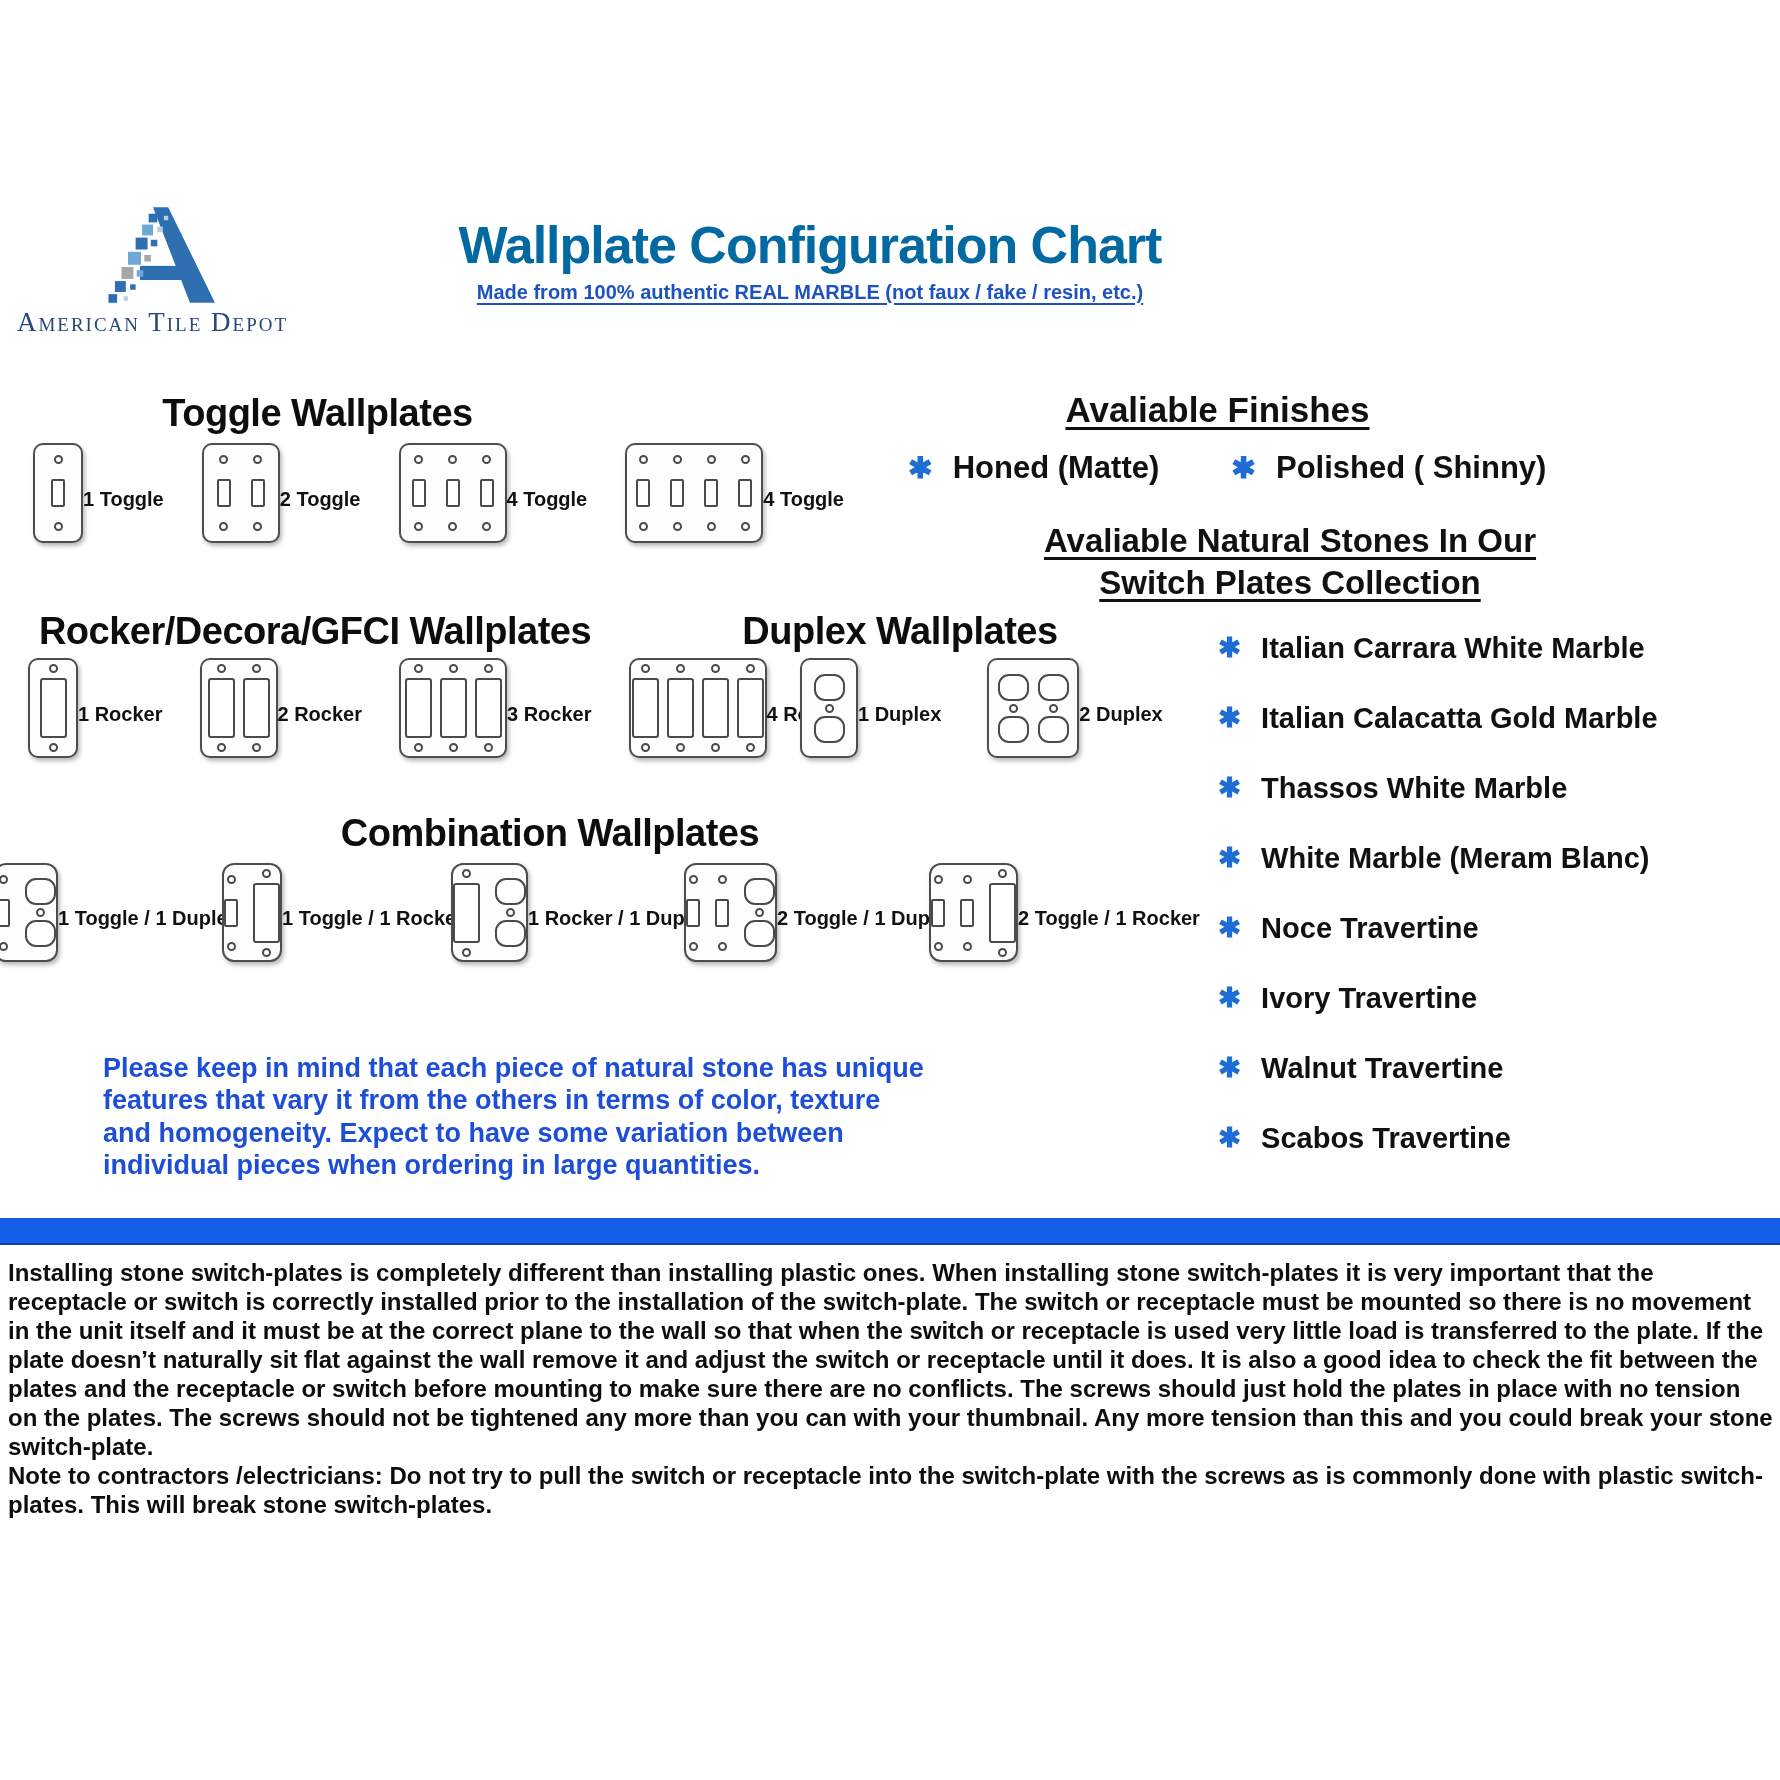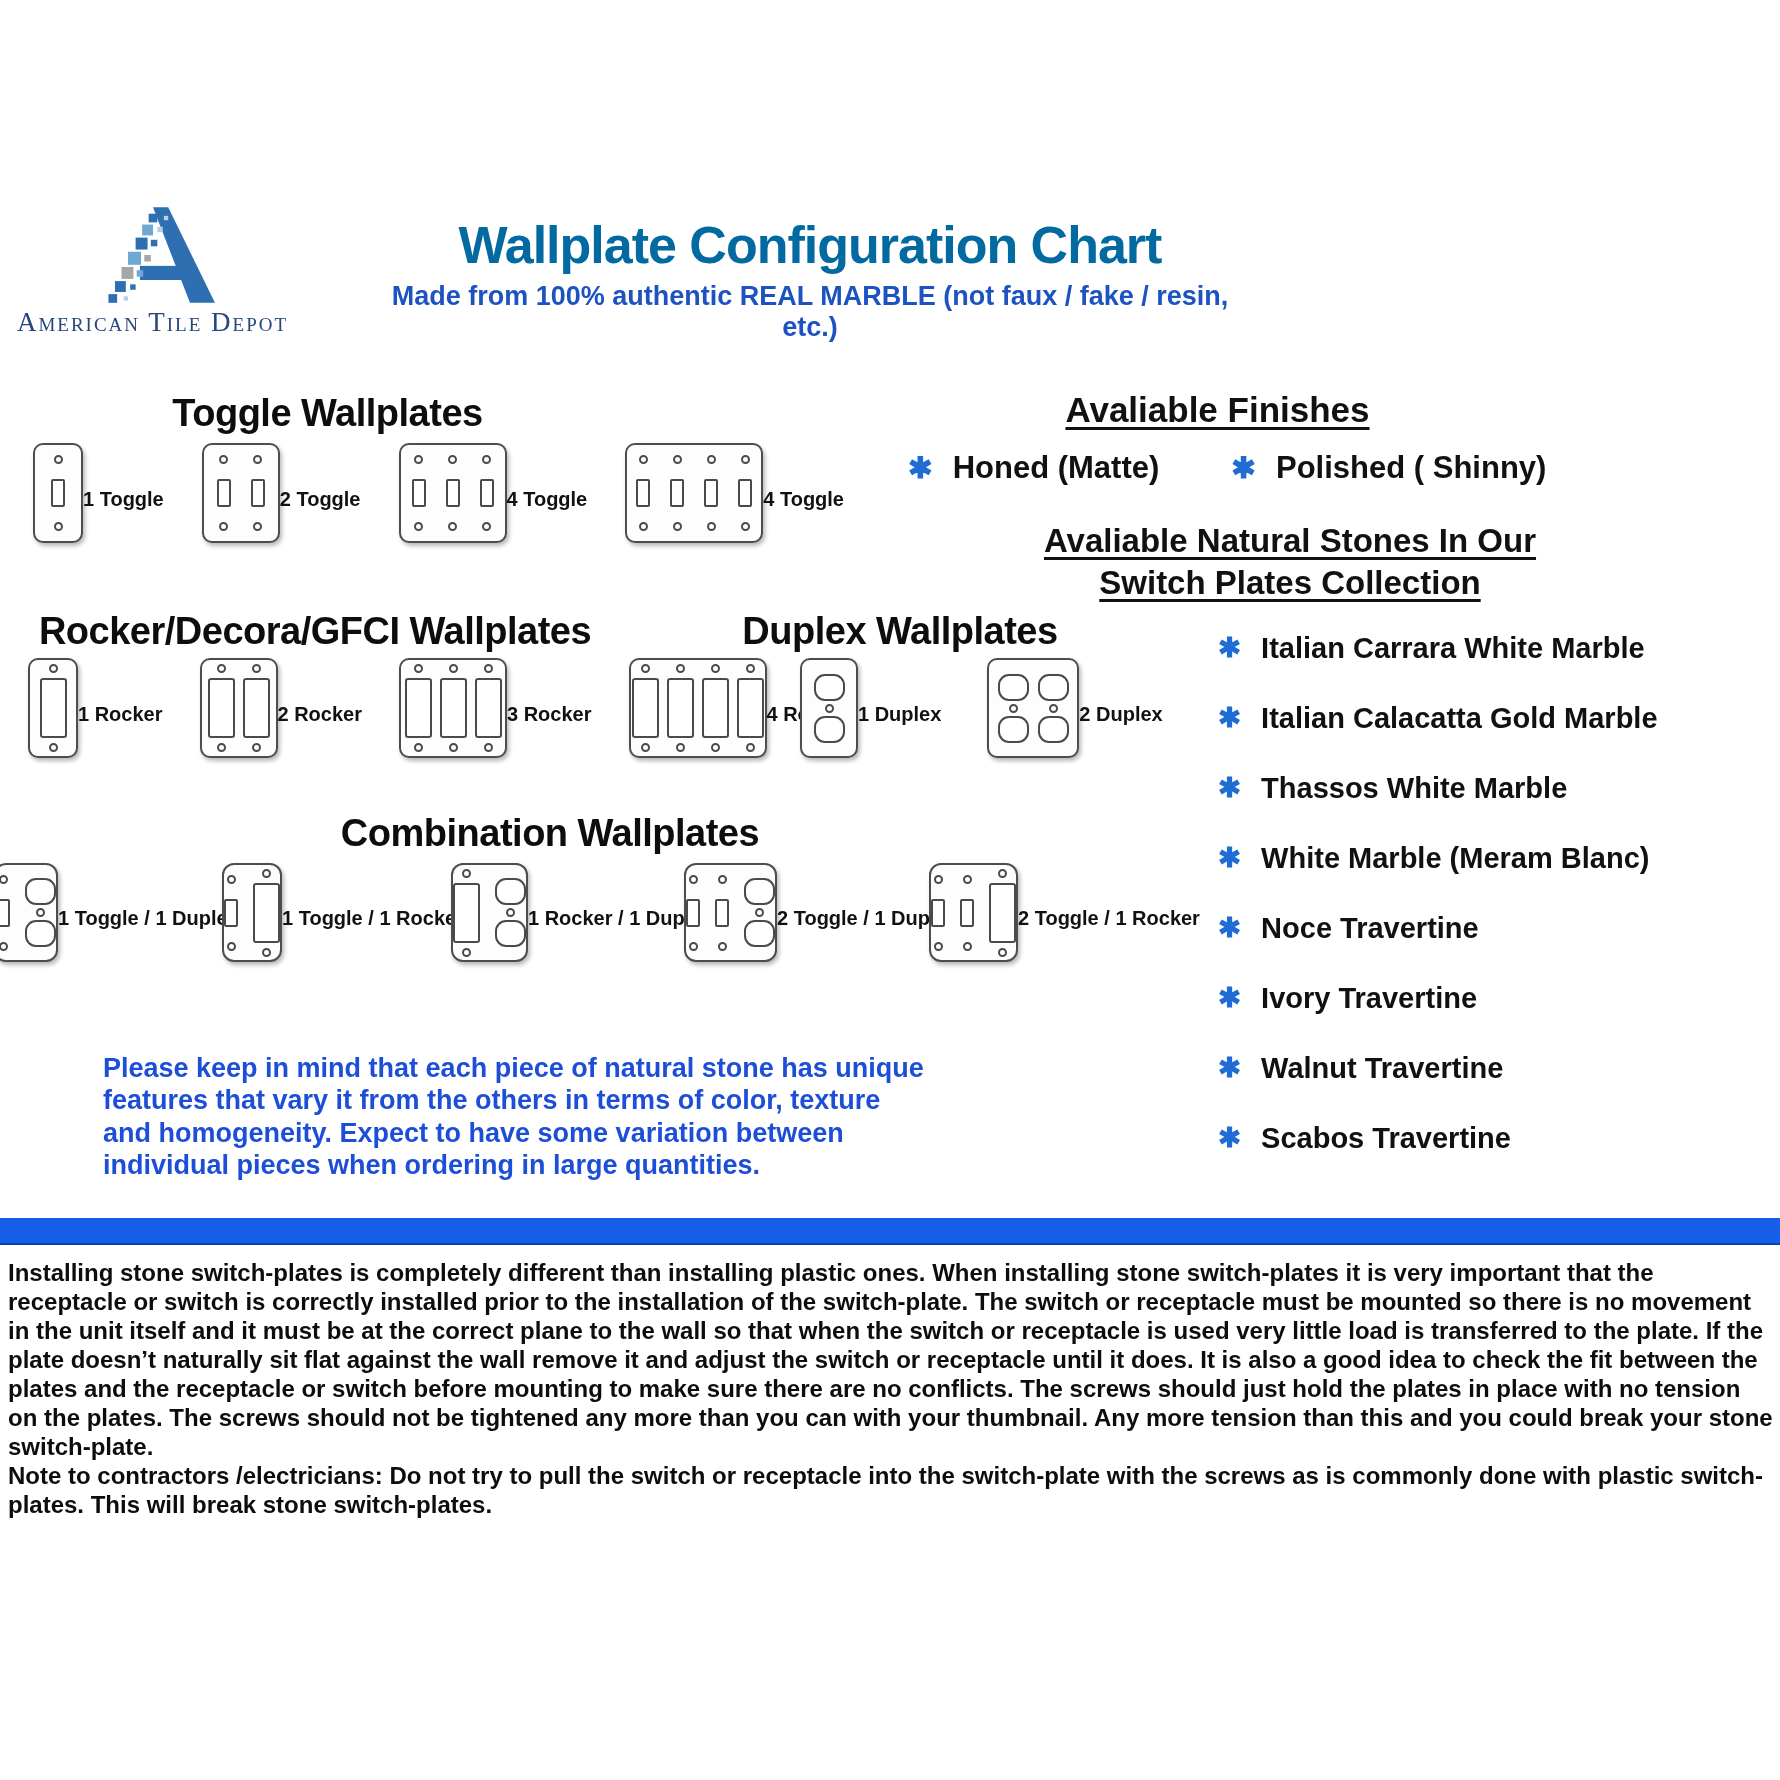--- a/index.html
+++ b/index.html
@@ -10,26 +10,26 @@
   
   #logo{position:absolute;left:10px;top:205px;width:285px;text-align:center;}
   #logo svg{display:block;margin:0 auto;}
   #brand-name{
     font-family:"Liberation Serif",serif;font-variant:small-caps;
     color:#25477b;font-size:27px;letter-spacing:2px;margin-top:2px;white-space:nowrap;
   }
   #title-block{position:absolute;left:390px;top:218px;width:840px;text-align:center;}
   #page-title{font-size:52px;font-weight:bold;letter-spacing:-1px;color:#0369a1;line-height:1.05;}
   #page-subtitle{
-    margin-top:8px;font-size:27px;font-weight:bold;color:#1d53c0;
-    text-decoration-thickness:2px;text-underline-offset:4px;
+    margin-top:8px;font-size:20px;font-weight:bold;color:#1d53c0;
+    text-decoration:underline;text-decoration-thickness:2px;text-underline-offset:4px;
   }
   
   .sec-heading{position:absolute;font-weight:bold;color:#0d0d0d;text-align:center;font-size:38px;letter-spacing:-0.5px;}
-  #h-toggle{left:40px;top:392px;width:575px;text-align:center;}
+  #h-toggle{left:30px;top:392px;width:575px;text-align:center;}
   #h-rocker{left:20px;top:610px;width:590px;}
   #h-duplex{left:660px;top:610px;width:480px;}
   #h-combo{left:250px;top:812px;width:600px;}
   
   .plate-row{position:absolute;display:flex;align-items:flex-start;}
   #row-toggle{left:33px;top:443px;gap:38px;}
   #row-rocker{left:28px;top:658px;gap:37px;justify-content:center;}
   #row-duplex{left:800px;top:658px;gap:46px;}
   #row-combination{left:0;top:863px;width:1090px;height:150px;}
   #row-combination .plate-group{position:absolute;top:0;width:150px;}

